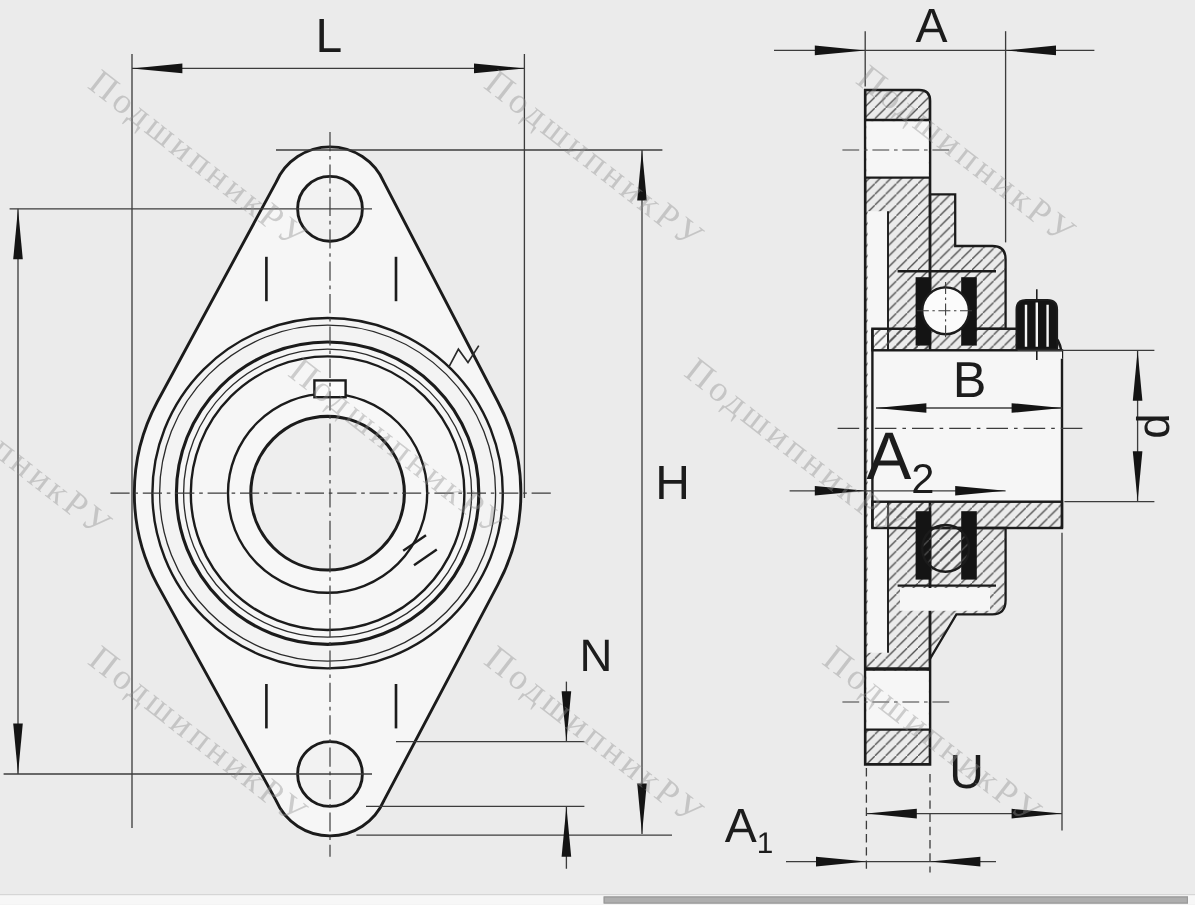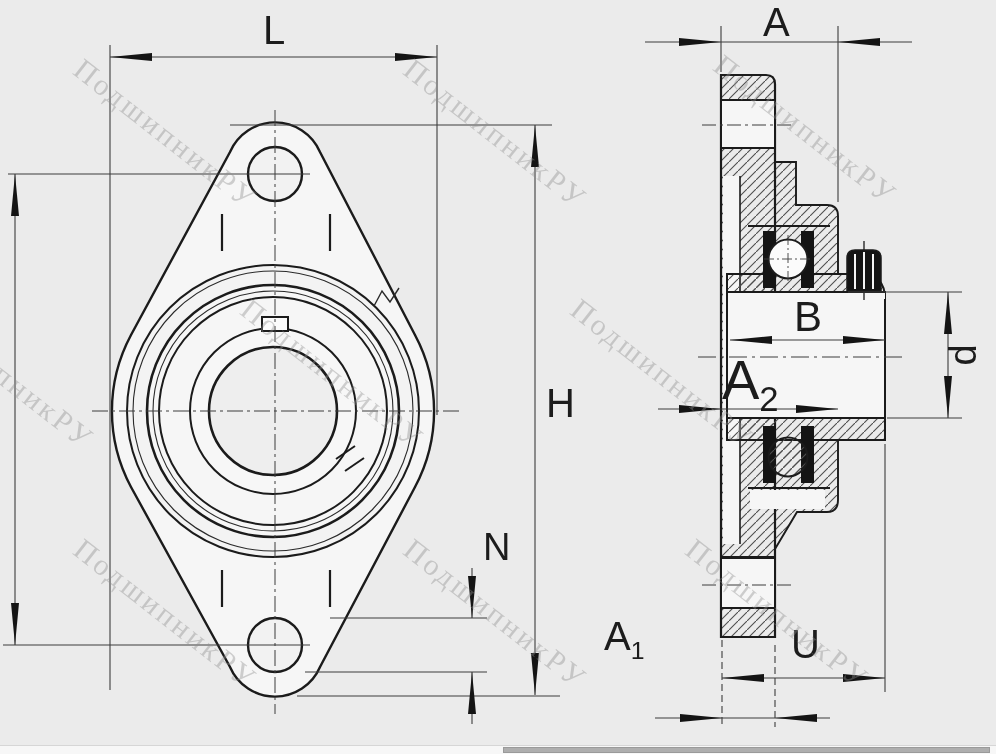--- a/index.html
+++ b/index.html
@@ -15,21 +15,21 @@
   }
   .dim-label sub{font-size:62%;}
   .lbl-L{left:263px;top:10px;font-size:40px;}
   .lbl-A{left:763px;top:2px;font-size:40px;}
   .lbl-H{left:546px;top:383px;font-size:40px;}
   .lbl-N{left:483px;top:528px;font-size:38px;}
   .lbl-B{left:794px;top:296px;font-size:42px;}
   .lbl-A2{left:722px;top:352px;font-size:56px;}
   .lbl-d{left:952px;top:336px;font-size:38px;transform:rotate(-90deg);}
   .lbl-U{left:791px;top:624px;font-size:40px;}
-  .lbl-A1{left:604px;top:616px;font-size:40px;}
+  .lbl-A1{left:604px;top:669px;font-size:40px;}
   .watermark{
     position:absolute;z-index:4;color:#8f8f8f;opacity:.40;
     font-family:"Liberation Serif",serif;font-size:30px;letter-spacing:3px;
     transform:rotate(38deg);transform-origin:left top;white-space:nowrap;
   }
   .hscrollbar{
     position:absolute;left:0;bottom:0;width:996px;height:8px;z-index:5;
     background:#f7f7f7;border-top:1px solid #d6d6d6;
   }
   .hscrollbar .thumb{

